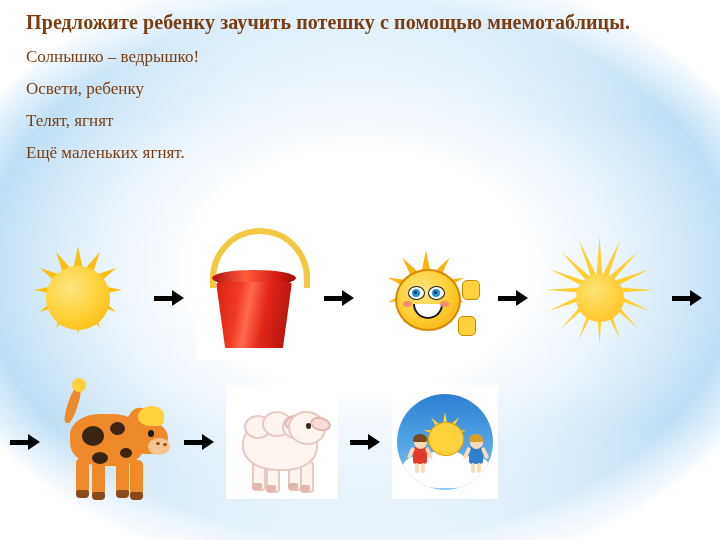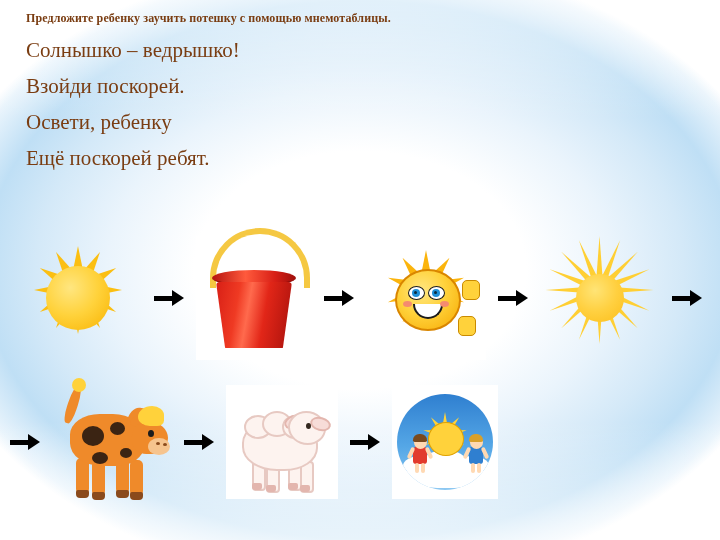--- a/index.html
+++ b/index.html
@@ -49,28 +49,28 @@
   
   .poem {
     position: absolute;
     left: 26px;
     top: 12px;
     width: 600px;
   }
   .poem-line {
     color: #7a3d12;
     font-family: "Liberation Serif", serif;
-    font-size: 21px;
+    font-size: 17px;
     line-height: 1.0;
     margin-bottom: 15px;
     white-space: nowrap;
   }
   .poem-line.title {
     font-weight: bold;
-    font-size: 12px;
+    font-size: 20px;
     letter-spacing: 0.1px;
     margin-bottom: 16px;
   }
   
   #table-caption {
     position: absolute;
     top: 200px;
     left: 0;
     width: 720px;
     text-align: center;
@@ -541,23 +541,23 @@
 
 <div id="slide">
   <div id="bg-wash"></div>
   <div id="bg-wash-2"></div>
 
   <div id="content">
 
     <div class="poem">
       <div class="poem-line title">Предложите ребенку заучить потешку с помощью мнемотаблицы.</div>
       <div class="poem-line">Солнышко – ведрышко!</div>
-      <div class="poem-line">Взойди поскорей.</div>
       <div class="poem-line">Освети, ребенку</div>
-      <div class="poem-line">Ещё поскорей ребят.</div>
+      <div class="poem-line">Телят, ягнят</div>
+      <div class="poem-line">Ещё маленьких ягнят.</div>
     </div>
 
 
     <div class="row" id="row1">
 
       <div class="cell">
         <div class="sun-big">
           <div class="ray" style="transform: translate(-9px,-52px) rotate(0deg);"></div>
           <div class="ray" style="transform: translate(-9px,-52px) rotate(30deg);"></div>
           <div class="ray" style="transform: translate(-9px,-52px) rotate(60deg);"></div>

